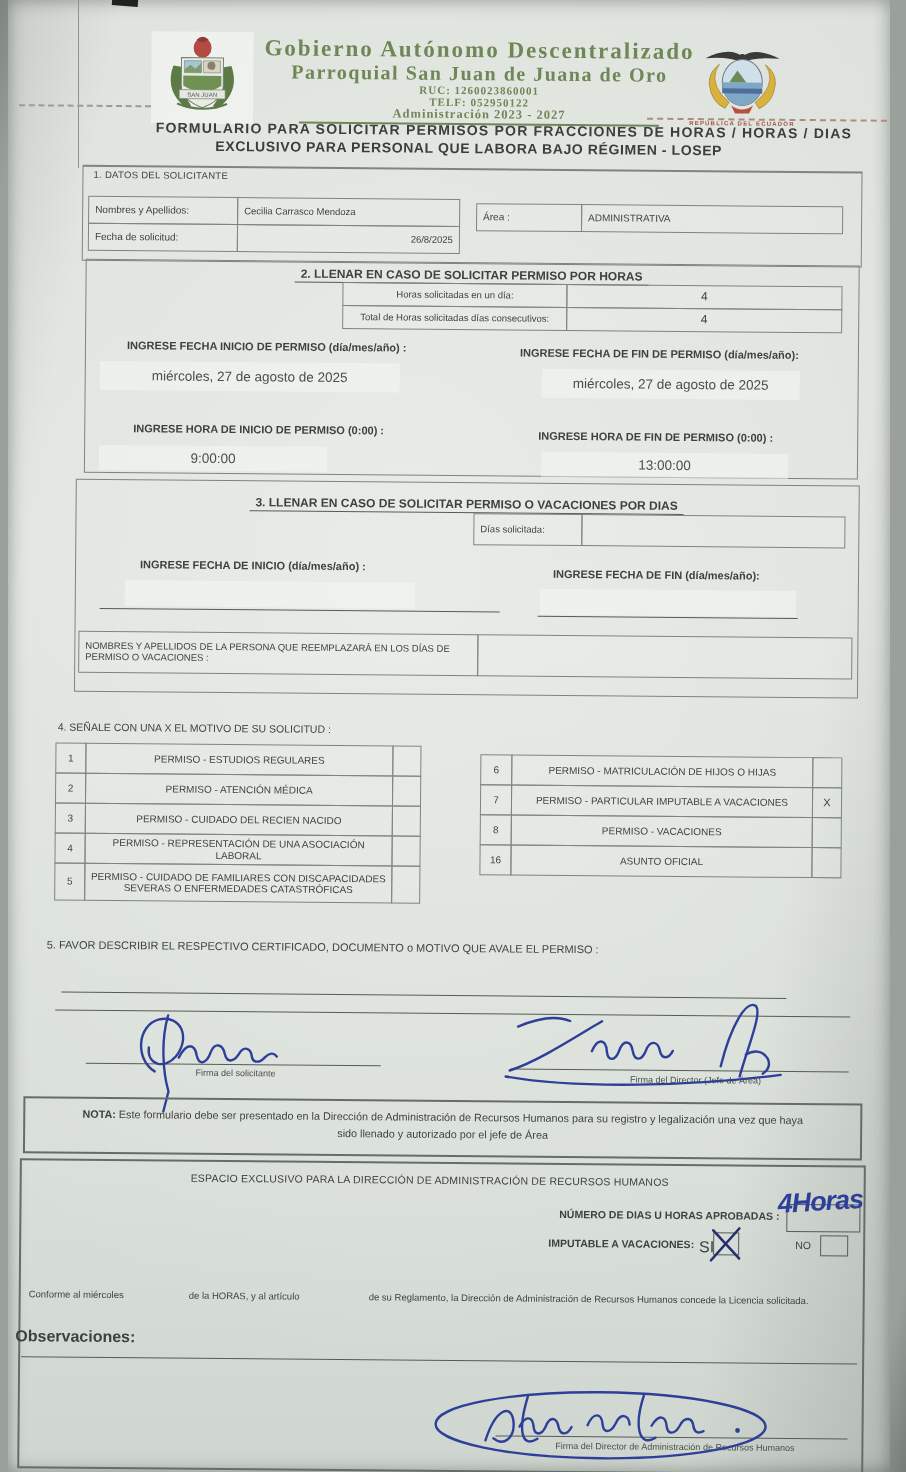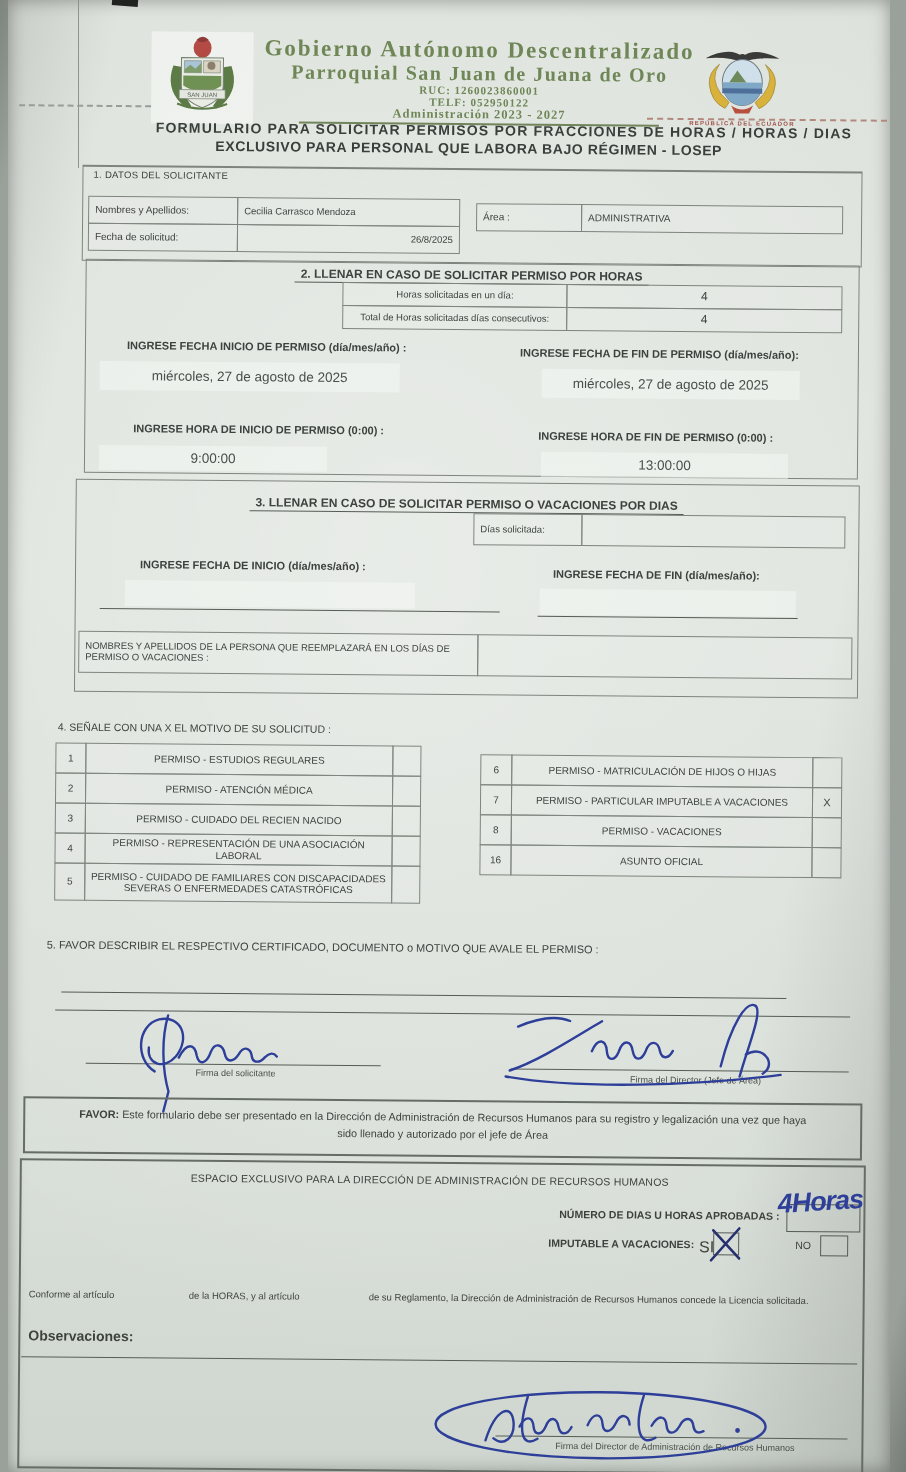--- a/index.html
+++ b/index.html
@@ -223,46 +223,46 @@
     <svg class="abs" style="left:505px;top:990px;" width="310" height="105" viewBox="0 0 310 105">
       <path class="sig" d="M14 76 C44 66 82 40 106 26"></path>
       <path class="sig" d="M22 32 q32 -14 52 -6"></path>
       <path class="sig" d="M96 56 c6 -14 14 -12 15 0 c1 10 8 10 12 0 c4 -12 12 -12 14 0 c2 10 9 9 13 -1 c4 -11 12 -10 14 0 c2 9 9 8 13 0"></path>
       <path class="sig" d="M225 70 C235 28 250 4 259 9 C267 14 252 50 244 80"></path>
       <path class="sig" d="M250 58 q14 -8 22 4 q4 9 -5 15"></path>
       <path class="sig" d="M10 82 C80 94 200 90 285 78"></path>
     </svg>
 
     <div class="abs box2 c" style="left:33px;top:1096px;width:839px;height:57px;font-size:10.8px;line-height:1.6;padding-top:7px;box-sizing:border-box;">
-      <span class="b">FAVOR:</span>
+      <span class="b">NOTA:</span>
       <span>Este formulario debe ser presentado en la Dirección de Administración de Recursos Humanos para su registro y legalización una vez que haya</span><br>
       <span>sido llenado y autorizado por el jefe de Área</span>
     </div>
 
     <div class="abs box2" style="left:30px;top:1158px;width:842px;height:306px;"></div>
     <div class="abs c" style="left:30px;top:1170px;width:820px;font-size:10.5px;letter-spacing:.2px;">ESPACIO EXCLUSIVO PARA LA DIRECCIÓN DE ADMINISTRACIÓN DE RECURSOS HUMANOS</div>
 
     <div class="abs r b" style="left:480px;top:1203px;width:310px;font-size:10.5px;">NÚMERO DE DIAS U HORAS APROBADAS :</div>
     <div class="abs" style="left:797px;top:1197px;width:72px;height:26px;border:1.5px solid #565c56;"></div>
     <div class="abs" style="left:788px;top:1178px;width:120px;font-size:27px;font-style:italic;font-weight:bold;color:#2e3f99;transform:rotate(-4deg);letter-spacing:-1px;">4Horas</div>
 
     <div class="abs r b" style="left:480px;top:1232px;width:225px;font-size:10.5px;">IMPUTABLE A VACACIONES:</div>
     <div class="abs" style="left:710px;top:1232px;font-size:16px;">SI</div>
     <div class="abs" style="left:724px;top:1226px;width:24px;height:21px;border:1.5px solid #565c56;"></div>
     <svg class="abs" style="left:714px;top:1214px;" width="44" height="44" viewBox="0 0 44 44">
       <path d="M10 10 L36 38 M36 8 L8 40" stroke="#27306e" stroke-width="2.6" fill="none" stroke-linecap="round"></path>
     </svg>
     <div class="abs" style="left:806px;top:1232px;font-size:10.5px;">NO</div>
     <div class="abs" style="left:831px;top:1228px;width:26px;height:19px;border:1.5px solid #565c56;"></div>
 
-    <div class="abs" style="left:40px;top:1288px;font-size:9.5px;">Conforme al artículo</div>
+    <div class="abs" style="left:40px;top:1288px;font-size:9.5px;">Conforme al miércoles</div>
     <div class="abs" style="left:200px;top:1288px;font-size:9.5px;">de la HORAS, y al artículo</div>
     <div class="abs" style="left:380px;top:1288px;font-size:9.5px;">de su Reglamento, la Dirección de Administración de Recursos Humanos concede la Licencia solicitada.</div>
 
-    <div class="abs b" style="left:40px;top:1327px;font-size:14px;">Observaciones:</div>
+    <div class="abs b" style="left:27px;top:1327px;font-size:16px;">Observaciones:</div>
     <div class="abs" style="left:33px;top:1356px;width:836px;border-bottom:1.5px solid #565c56;"></div>
 
     <div class="abs" style="left:508px;top:1431px;width:352px;border-top:1.5px solid #565c56;"></div>
     <div class="abs caption c" style="left:515px;top:1436px;width:345px;">Firma del Director de Administración de Recursos Humanos</div>
     <svg class="abs" style="left:428px;top:1374px;" width="370" height="95" viewBox="0 0 370 95">
       <ellipse class="sig" cx="185" cy="46" rx="165" ry="33"></ellipse>
       <path class="sig" d="M70 62 C80 30 96 24 98 44 C99 60 88 68 78 60"></path>
       <path class="sig" d="M112 18 C102 52 106 70 122 60"></path>
       <path class="sig" d="M104 48 c6 -12 13 -10 14 0 c1 9 8 9 12 0 c4 -11 11 -10 13 0 c2 9 9 8 13 0"></path>
       <path class="sig" d="M172 46 c6 -14 14 -12 15 -1 c1 9 8 9 13 -1 c5 -11 13 -9 14 1"></path>

